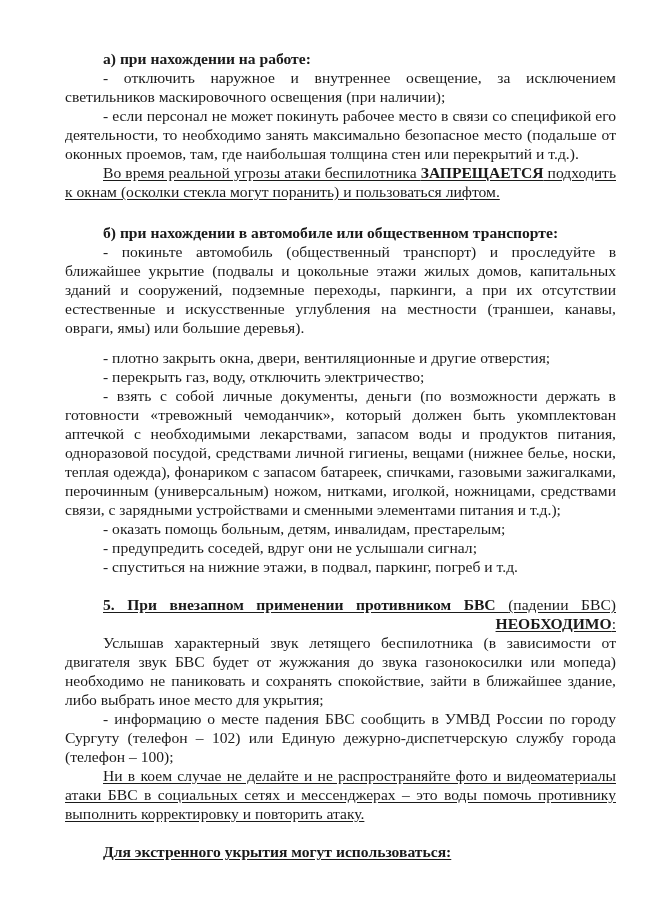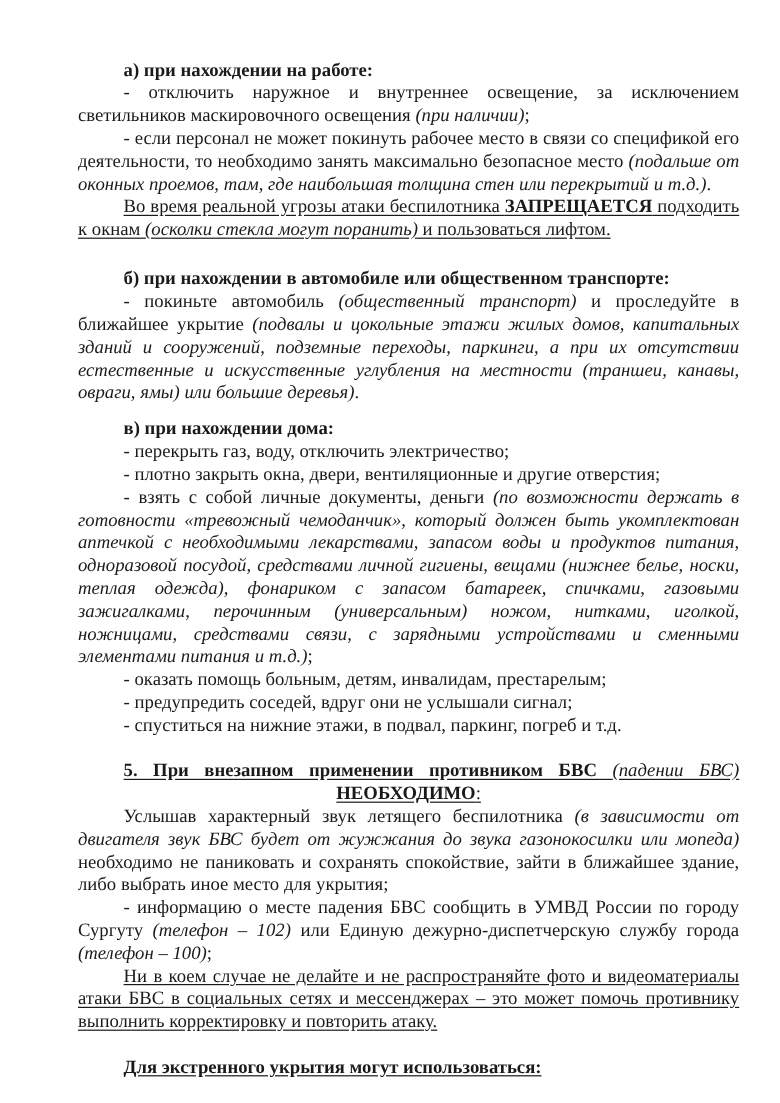--- a/index.html
+++ b/index.html
@@ -38,34 +38,34 @@
     }
     .sub-head {
       font-weight: bold;
       text-indent: 38px;
       text-align: left;
       margin-top: 22px;
     }
     .sub-head.first { margin-top: 0; }
     .gap { height: 11px; }
     .gap-lg { height: 19px; }
-    .i { font-style: italic; }
+    .i { }
     .b { font-weight: bold; }
     .u { text-decoration: underline; text-underline-offset: 2px; }
     .bullet-single {
       text-align: left;
     }
     .sec-head {
       font-weight: bold;
       text-align: justify;
       text-align-last: justify;
     }
     .sec-head-2 {
       text-indent: 0;
-      text-align: center;
+      text-align: right;
     }
     .shelter-head {
       font-weight: bold;
       text-decoration: underline;
       text-underline-offset: 2px;
       text-align: left;
     }
   </style>
 </head>
 <body>
@@ -76,34 +76,33 @@
     <p class="sub-head first">а) при нахождении на работе:</p>
     <p><span>- отключить наружное и внутреннее освещение, за исключением светильников маскировочного освещения </span><span class="i">(при наличии)</span><span>;</span></p>
     <p><span>- если персонал не может покинуть рабочее место в связи со спецификой его деятельности, то необходимо занять максимально безопасное место </span><span class="i">(подальше от оконных проемов, там, где наибольшая толщина стен или перекрытий и т.д.)</span><span>.</span></p>
     <p class="u"><span>Во время реальной угрозы атаки беспилотника </span><span class="b">ЗАПРЕЩАЕТСЯ</span><span> подходить к окнам </span><span class="i">(осколки стекла могут поранить)</span><span> и пользоваться лифтом.</span></p>
 
     <p class="sub-head">б) при нахождении в автомобиле или общественном транспорте:</p>
     <p><span>- покиньте автомобиль </span><span class="i">(общественный транспорт)</span><span> и проследуйте в ближайшее укрытие </span><span class="i">(подвалы и цокольные этажи жилых домов, капитальных зданий и сооружений, подземные переходы, паркинги, а при их отсутствии естественные и искусственные углубления на местности (траншеи, канавы, овраги, ямы) или большие деревья)</span><span>.</span></p>
 
     <div class="gap"></div>
 
-    <p class="sub-head first">в) при нахождении дома:</p>
+    <p class="bullet-single">- плотно закрыть окна, двери, вентиляционные и другие отверстия;</p>
     <p class="bullet-single">- перекрыть газ, воду, отключить электричество;</p>
-    <p class="bullet-single">- плотно закрыть окна, двери, вентиляционные и другие отверстия;</p>
     <p><span>- взять с собой личные документы, деньги </span><span class="i">(по возможности держать в готовности «тревожный чемоданчик», который должен быть укомплектован аптечкой с необходимыми лекарствами, запасом воды и продуктов питания, одноразовой посудой, средствами личной гигиены, вещами (нижнее белье, носки, теплая одежда), фонариком с запасом батареек, спичками, газовыми зажигалками, перочинным (универсальным) ножом, нитками, иголкой, ножницами, средствами связи, с зарядными устройствами и сменными элементами питания и т.д.)</span><span>;</span></p>
     <p class="bullet-single">- оказать помощь больным, детям, инвалидам, престарелым;</p>
     <p class="bullet-single">- предупредить соседей, вдруг они не услышали сигнал;</p>
     <p class="bullet-single">- спуститься на нижние этажи, в подвал, паркинг, погреб и т.д.</p>
 
     <div class="gap-lg"></div>
 
     <p class="sec-head u"><span>5. При внезапном применении противником БВС </span><span class="i" style="font-weight:normal">(падении БВС)</span></p>
     <p class="sec-head-2"><span class="b u">НЕОБХОДИМО</span><span class="u">:</span></p>
     <p><span>Услышав характерный звук летящего беспилотника </span><span class="i">(в зависимости от двигателя звук БВС будет от жужжания до звука газонокосилки или мопеда)</span><span> необходимо не паниковать и сохранять спокойствие, зайти в ближайшее здание, либо выбрать иное место для укрытия;</span></p>
     <p><span>- информацию о месте падения БВС сообщить в УМВД России по городу Сургуту </span><span class="i">(телефон – 102)</span><span> или Единую дежурно-диспетчерскую службу города </span><span class="i">(телефон – 100)</span><span>;</span></p>
-    <p class="u">Ни в коем случае не делайте и не распространяйте фото и видеоматериалы атаки БВС в социальных сетях и мессенджерах – это может помочь противнику выполнить корректировку и повторить атаку.</p>
+    <p class="u">Ни в коем случае не делайте и не распространяйте фото и видеоматериалы атаки БВС в социальных сетях и мессенджерах – это воды помочь противнику выполнить корректировку и повторить атаку.</p>
 
     <div class="gap-lg"></div>
 
     <p class="shelter-head">Для экстренного укрытия могут использоваться:</p>
 
   </div>
 </div>
 
 </body></html>

